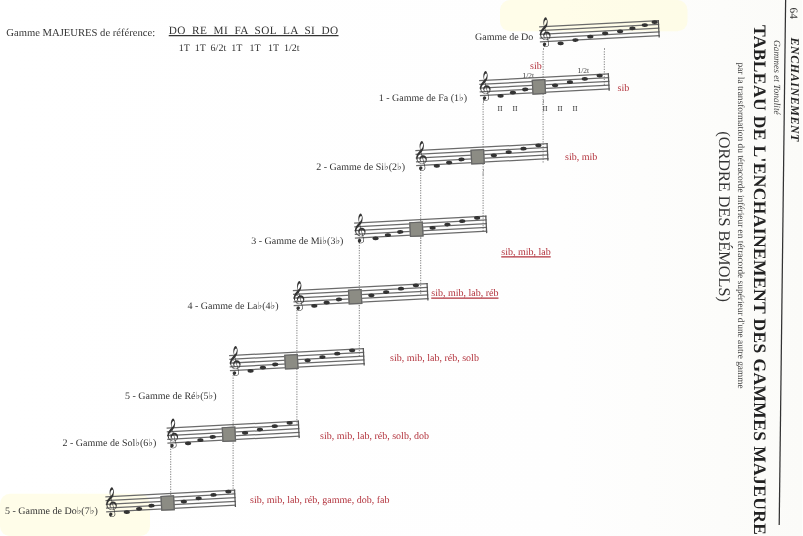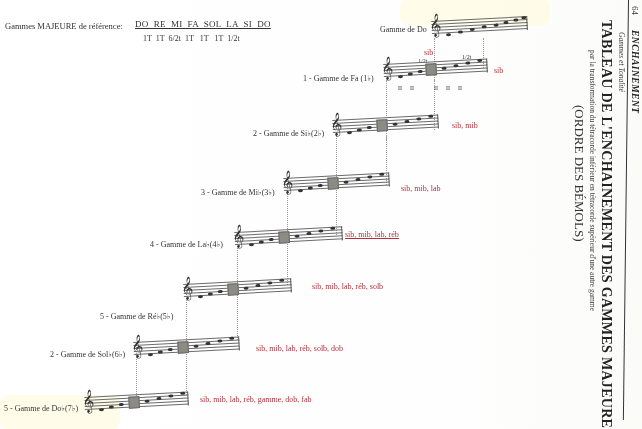--- a/index.html
+++ b/index.html
@@ -71,21 +71,21 @@
     .tiny { position: absolute; font-size: 6px; color: #333; white-space: nowrap; }
     .tiny.red { color: #b2323c; font-size: 8px; }
   </style>
 </head>
 <body>
 
 <div class="page-bg"></div>
 <div class="yellow-tint" style="left:400px;top:0;width:150px;height:25px;"></div>
 <div class="yellow-tint" style="left:0;top:395px;width:120px;height:34px;"></div>
 
-<div class="ref-label">Gammes MAJEURE de référence:</div>
+<div class="ref-label">Gamme MAJEURES de référence:</div>
 <div class="ref-notes"><span>DO  RE  MI  FA  SOL  LA  SI  DO</span></div>
 <div class="ref-intervals">1T  1T  6/2t  1T   1T   1T  1/2t</div>
 
 <div class="vline" style="left:434px;top:38px;height:46px;"></div>
 <div class="vline" style="left:483px;top:38px;height:30px;"></div>
 <div class="vline" style="left:386px;top:80px;height:60px;"></div>
 <div class="vline" style="left:434px;top:80px;height:50px;"></div>
 <div class="vline" style="left:336px;top:135px;height:60px;"></div>
 <div class="vline" style="left:386px;top:135px;height:50px;"></div>
 <div class="vline" style="left:287px;top:185px;height:60px;"></div>
@@ -175,21 +175,21 @@
   <span class="clef">𝄞</span>
   <div class="note" style="left:14px;top:12px"></div>
     <div class="note" style="left:24px;top:10px"></div>
     <div class="note" style="left:34px;top:8px"></div>
   <div class="box" style="left:44px;top:2px"></div>
   <div class="note" style="left:60px;top:6px"></div>
     <div class="note" style="left:72px;top:4px"></div>
     <div class="note" style="left:84px;top:2px"></div>
     <div class="note" style="left:96px;top:0"></div>
 </div>
-<div class="flats" style="left:401px;top:184px;">sib, mib, lab</div>
+<div class="flats" style="left:401px;top:197px;text-decoration:underline;">sib, mib, lab</div>
 
 <div class="scale-label" style="left:150px;top:240px;">4 - Gamme de La♭(4♭)</div>
 <div class="staff" style="left:235px;top:232px;width:108px;transform:rotate(-3deg);">
   <div class="line" style="top:0"></div>
     <div class="line" style="top:3px"></div>
     <div class="line" style="top:6px"></div>
     <div class="line" style="top:9px"></div>
     <div class="line" style="top:12px"></div>
   <div class="end-bar"></div>
   <span class="clef">𝄞</span>

